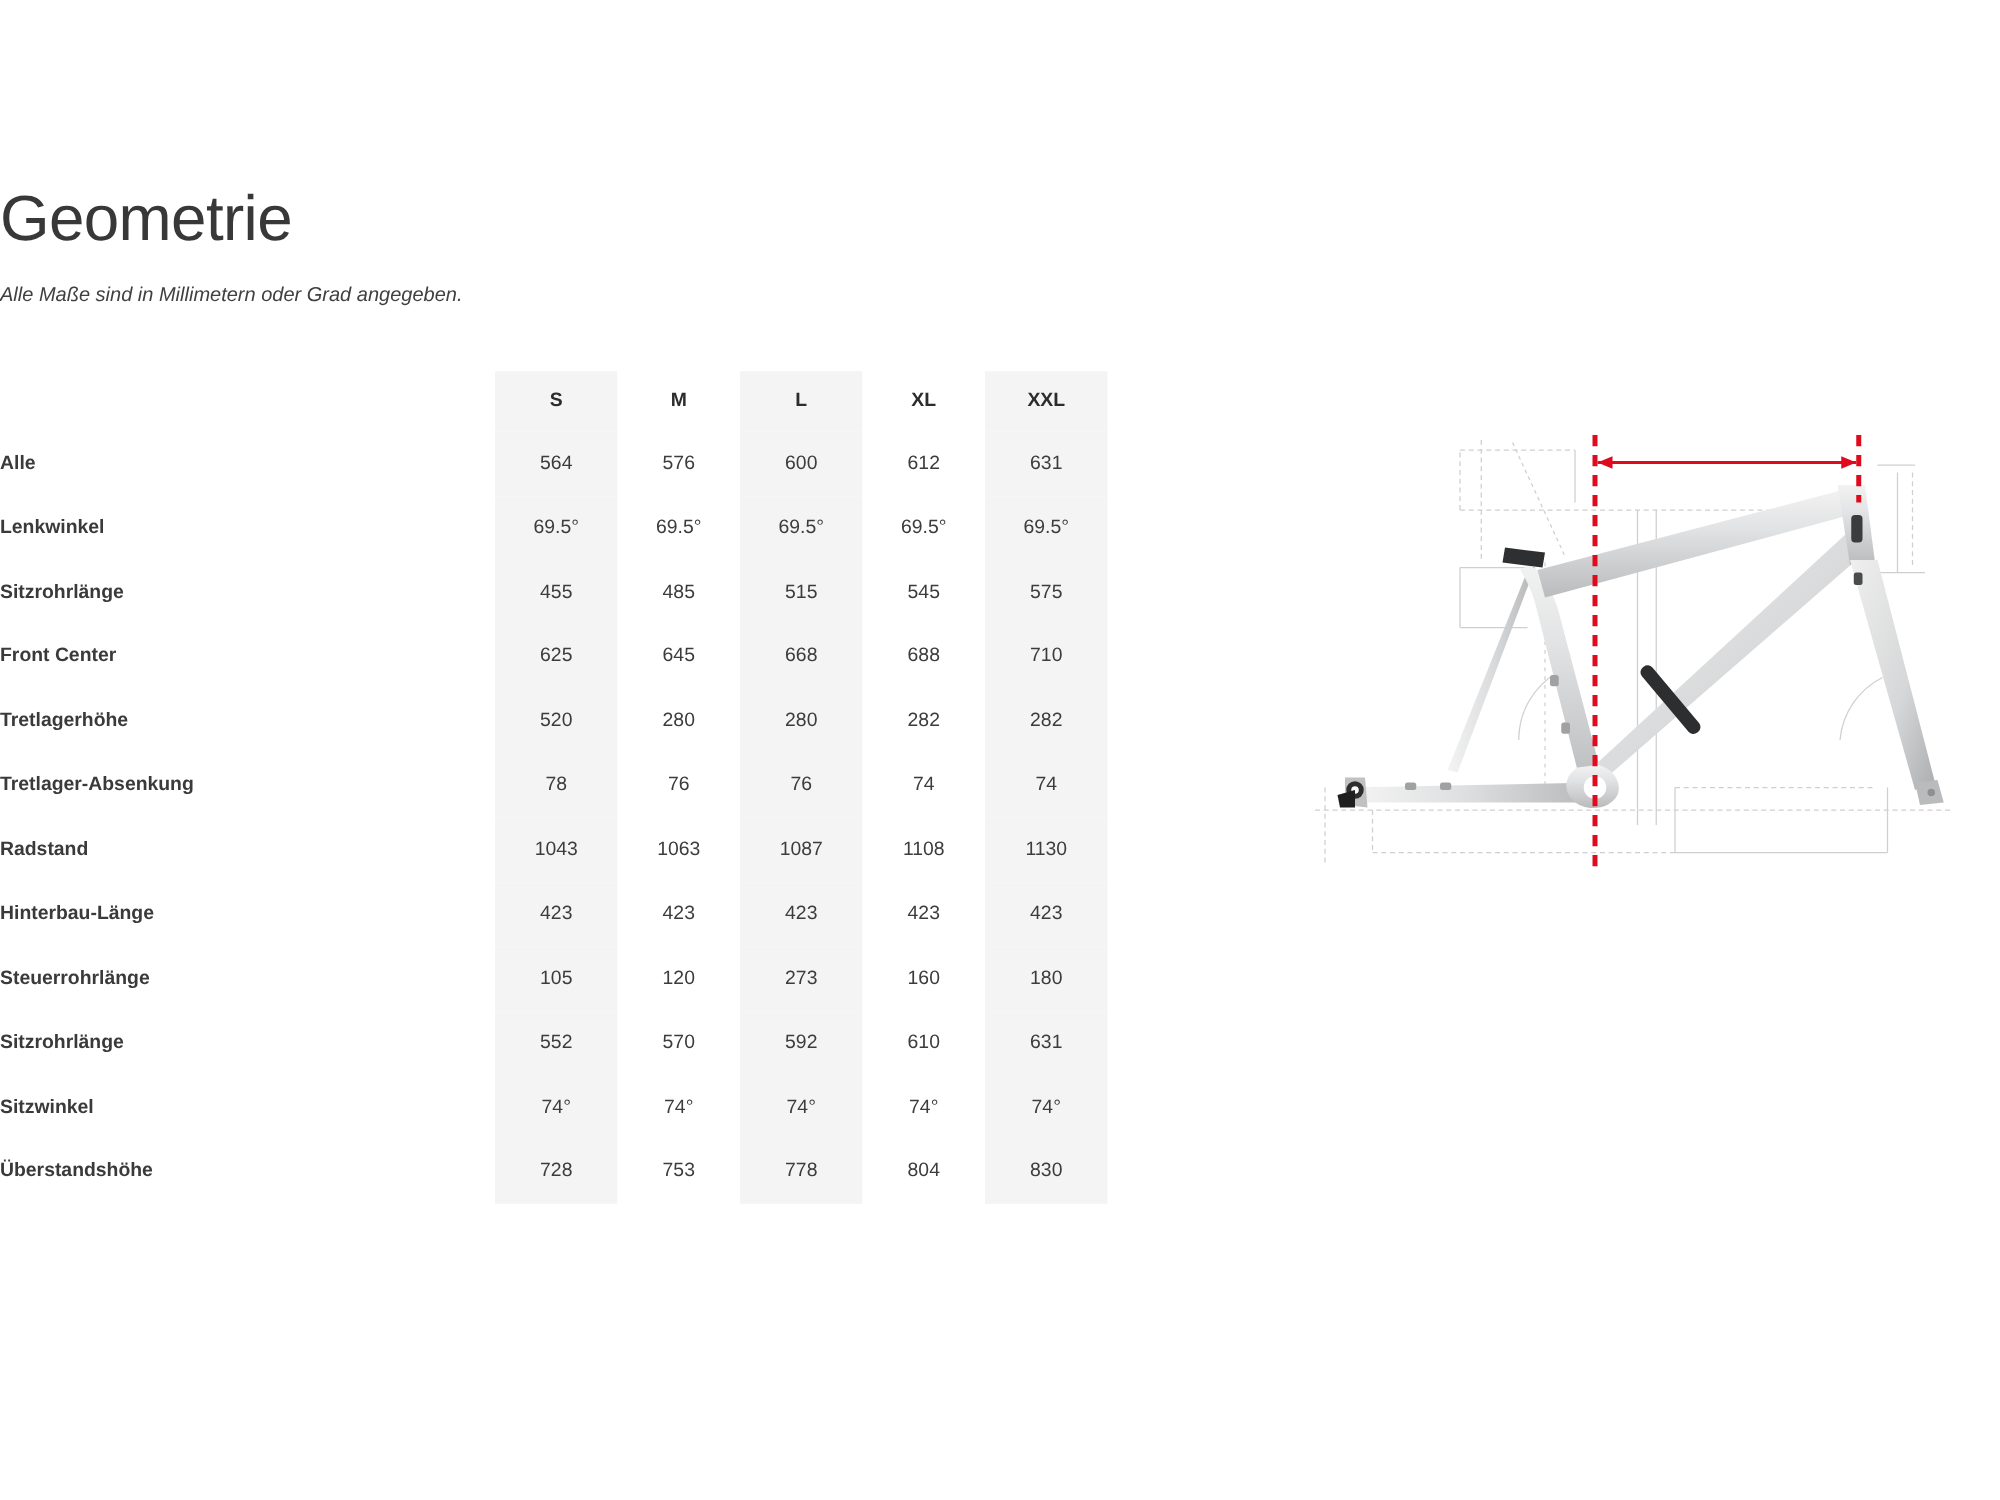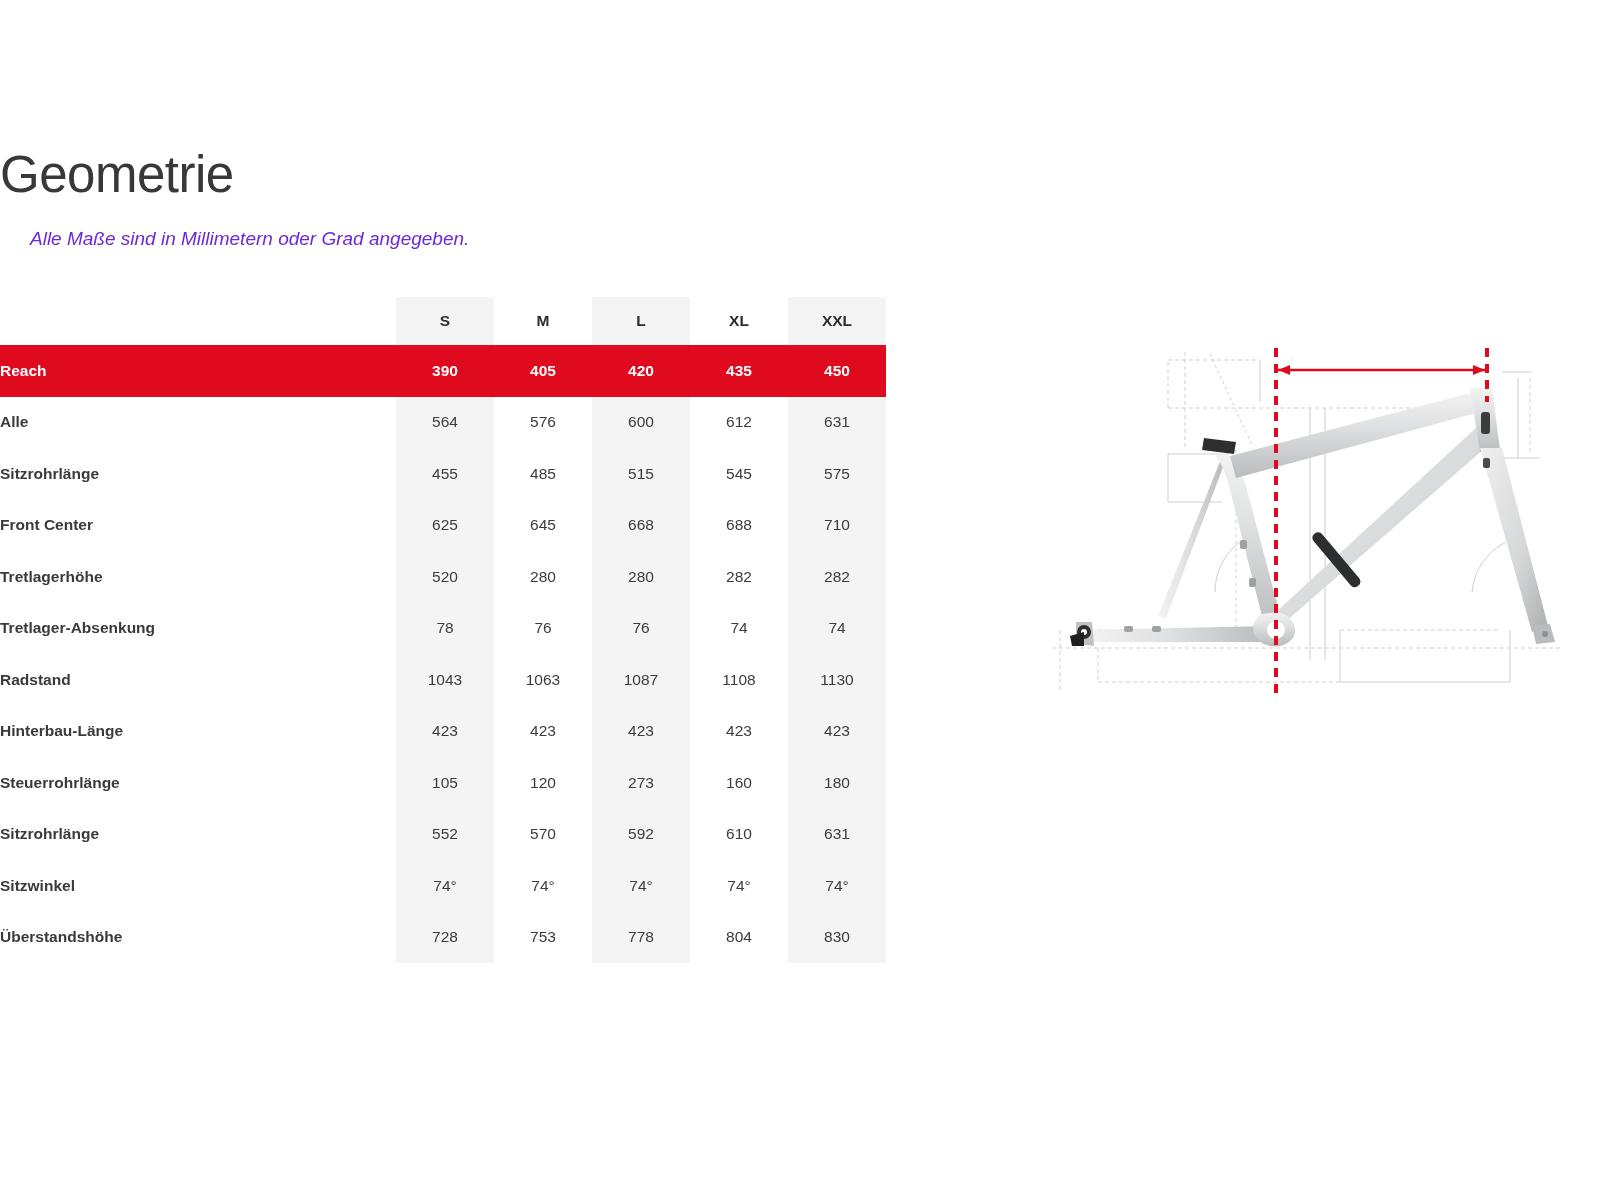--- a/index.html
+++ b/index.html
@@ -34,28 +34,27 @@
   .page-title {
     font-size: 51px;
     font-weight: 400;
     line-height: 1.05;
     letter-spacing: -0.5px;
     color: #383838;
     margin: 0;
     white-space: nowrap;
   }
   .page-subtitle {
-    font-size: 19px;
+    font-size: 16px;
     font-style: italic;
     font-weight: 400;
-    color: #6d28d9;
+    color: #404040;
     margin: 0;
     padding-top: 26px;
     white-space: nowrap;
-    padding-left: 30px;
   }
 
   
   .geo-table-wrap {
     position: absolute;
     left: 0px;
     top: 297px;
     width: 900px;
   }
   table.geo-table {
@@ -147,35 +146,35 @@
 
         <th class="shade">S</th>
             <th class="plain">M</th>
             <th class="shade">L</th>
             <th class="plain">XL</th>
             <th class="shade">XXL</th>
           </tr>
       </thead>
       <tbody>
 
-      <tr class="hl">
-            <td class="row-label ">Reach</td>
-            <td class="val shade">390</td>
-            <td class="val plain">405</td>
-            <td class="val shade">420</td>
-            <td class="val plain">435</td>
-            <td class="val shade">450</td>
-          </tr>
           <tr>
             <td class="row-label ">Alle</td>
             <td class="val shade">564</td>
             <td class="val plain">576</td>
             <td class="val shade">600</td>
             <td class="val plain">612</td>
             <td class="val shade">631</td>
+          </tr>
+          <tr>
+            <td class="row-label ">Lenkwinkel</td>
+            <td class="val shade">69.5°</td>
+            <td class="val plain">69.5°</td>
+            <td class="val shade">69.5°</td>
+            <td class="val plain">69.5°</td>
+            <td class="val shade">69.5°</td>
           </tr>
           <tr>
             <td class="row-label ">Sitzrohrlänge</td>
             <td class="val shade">455</td>
             <td class="val plain">485</td>
             <td class="val shade">515</td>
             <td class="val plain">545</td>
             <td class="val shade">575</td>
           </tr>
           <tr>

